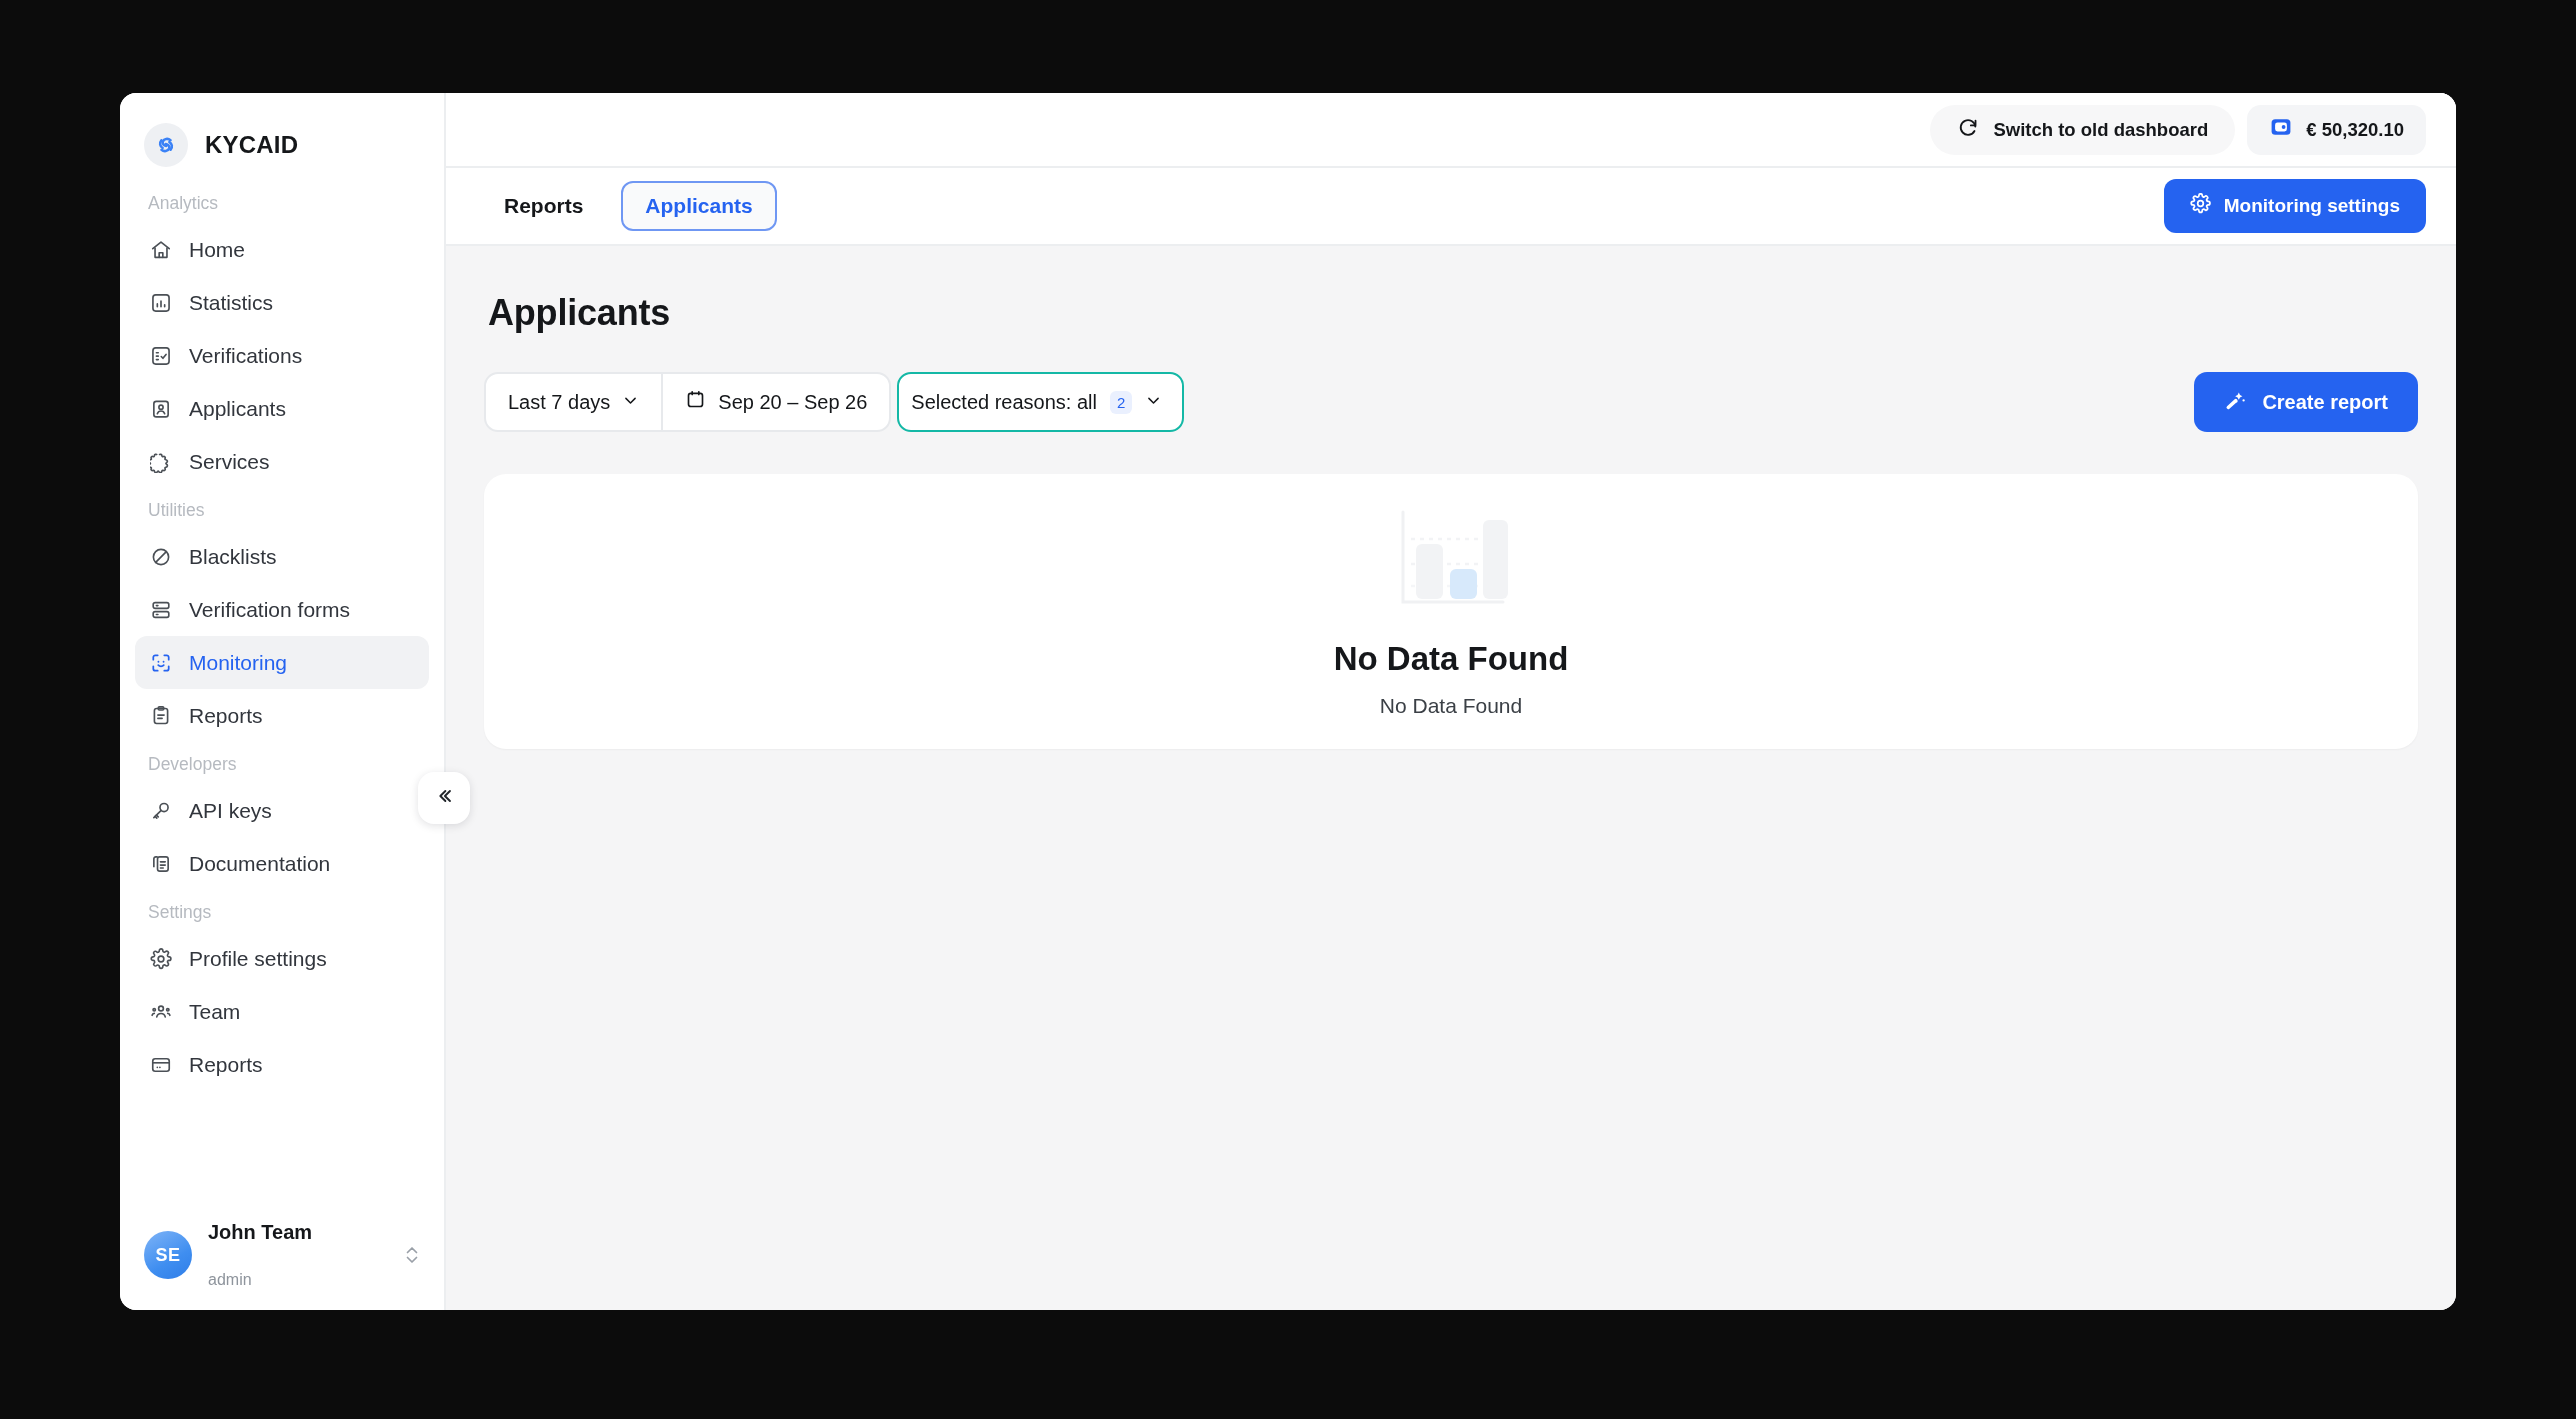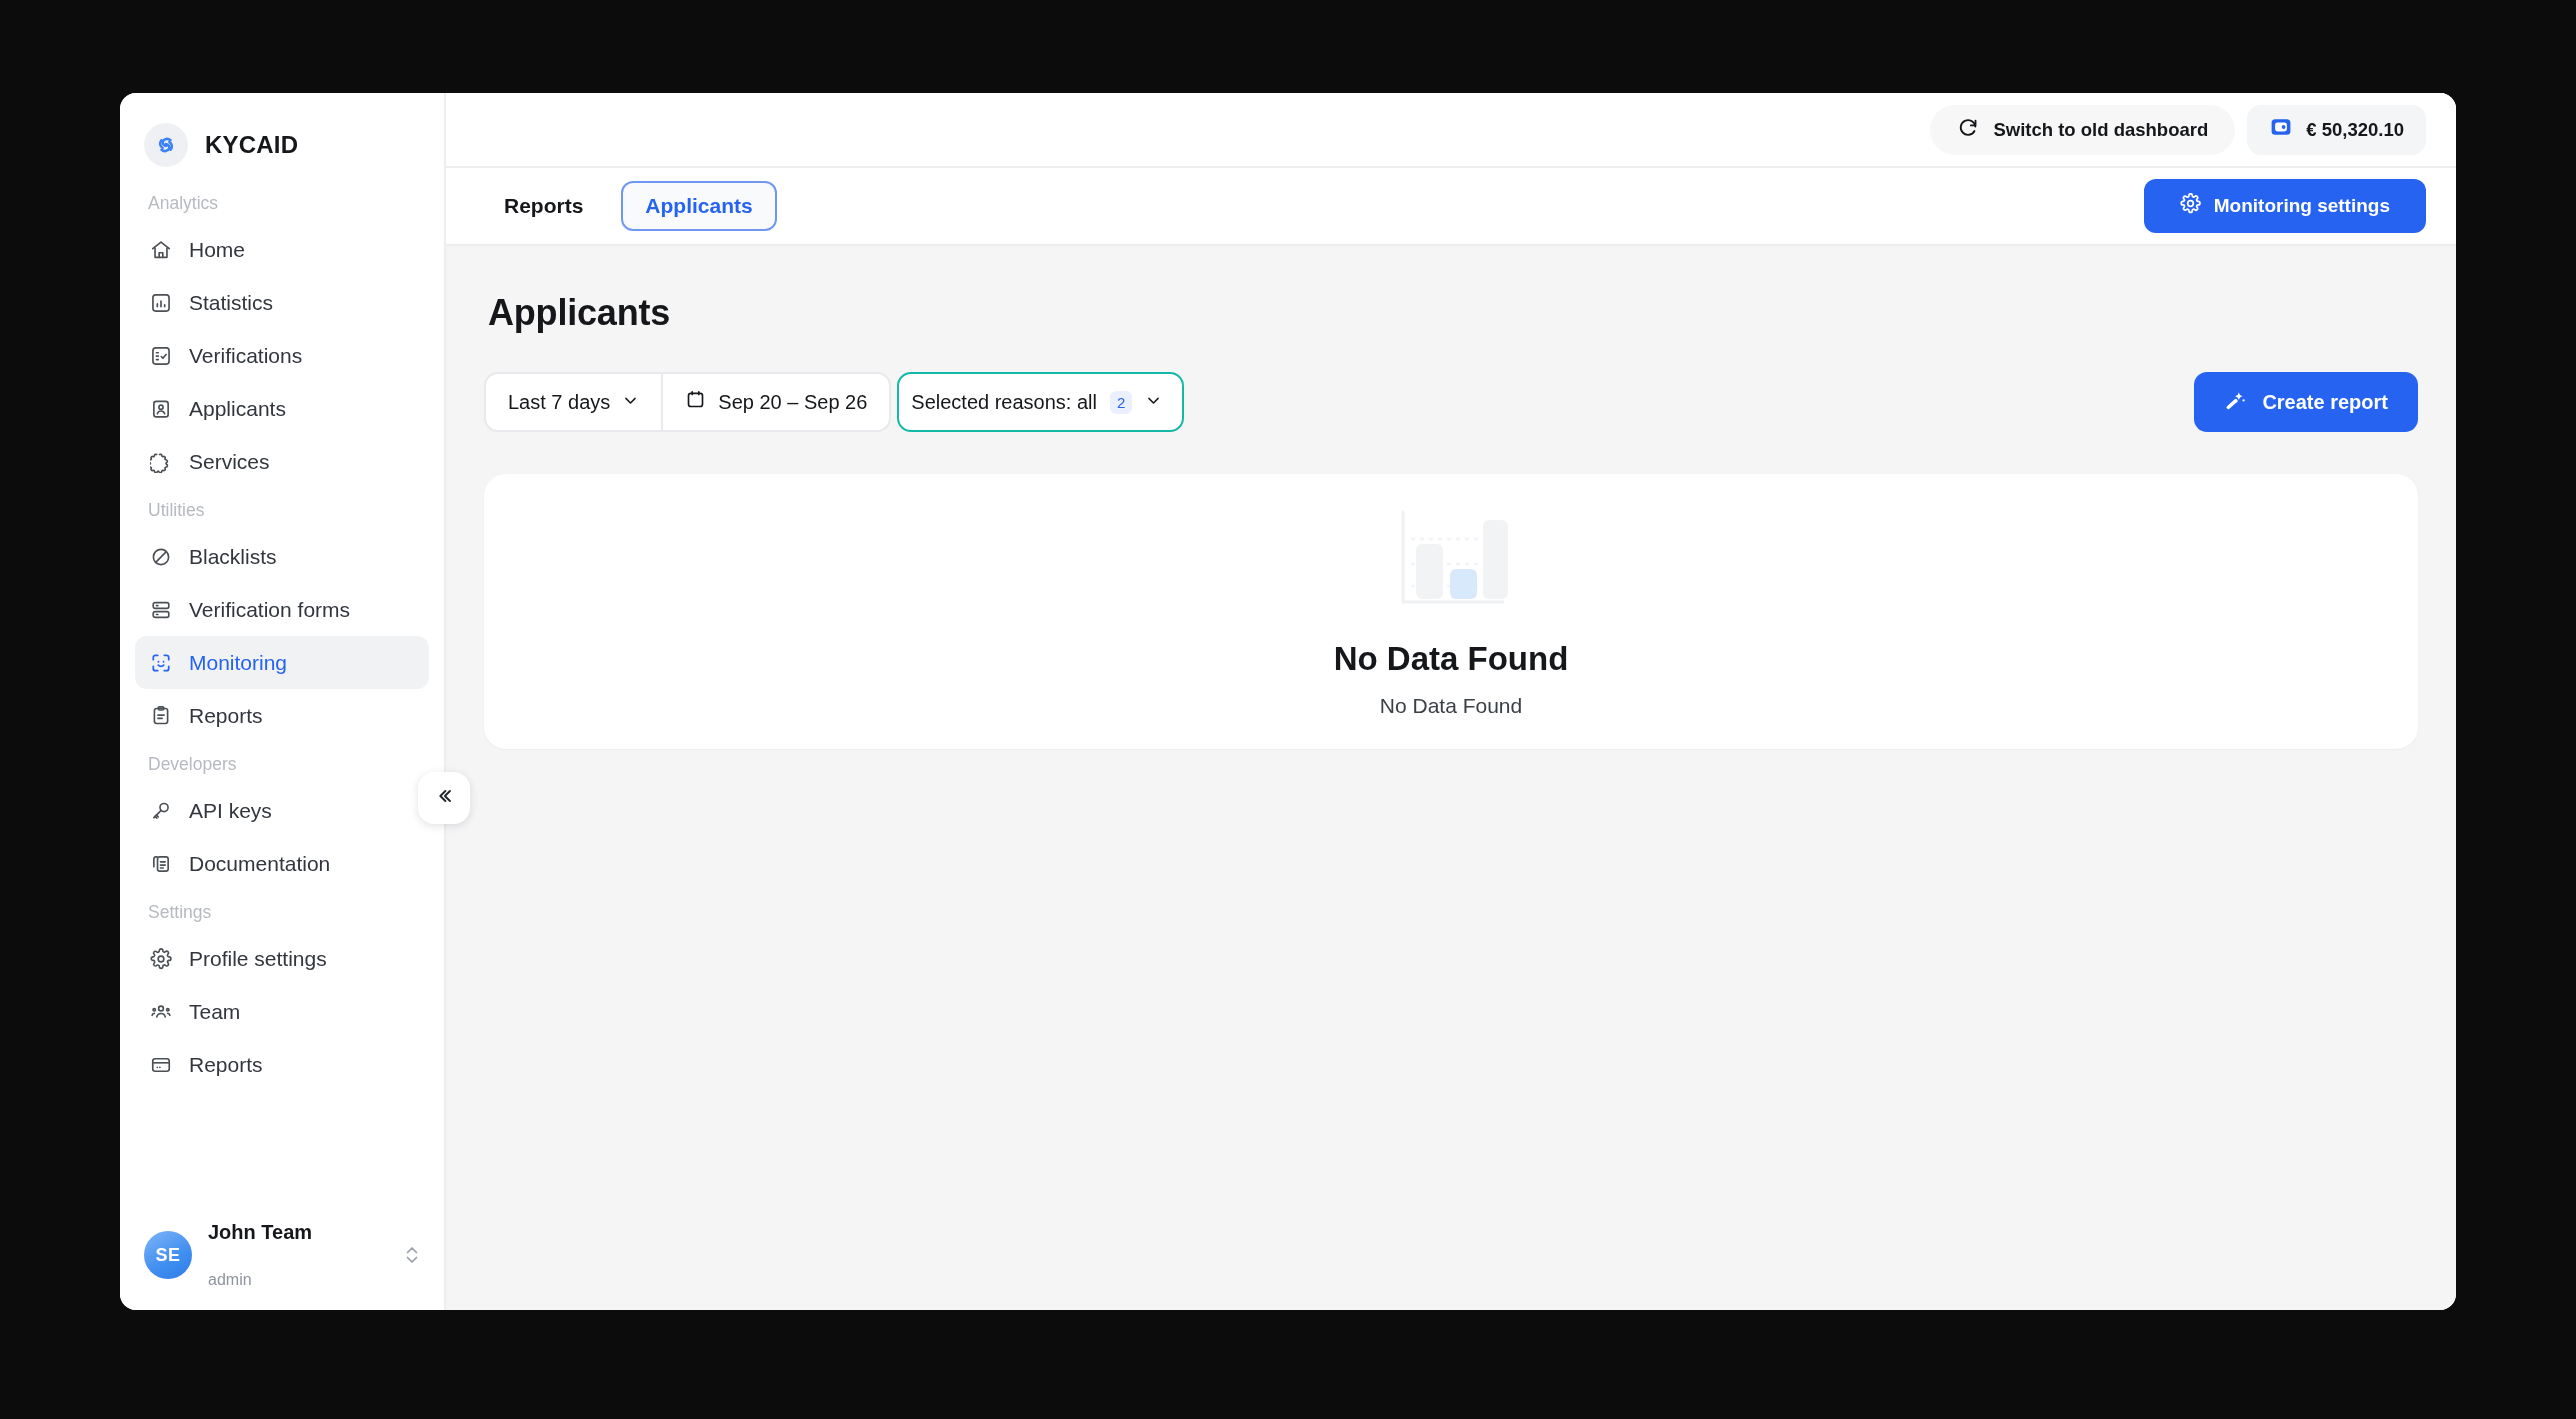--- a/index.html
+++ b/index.html
@@ -186,21 +186,21 @@
   }
   .tab.active {
     color: #2563f0;
     background: #f9fafb;
     border: 2px solid #6f97f3;
   }
   .primary-btn {
     margin-left: auto;
     display: flex; align-items: center; gap: 13px;
     height: 54px;
-    padding: 0 36px;
+    padding: 0 26px;
     border-radius: 12px;
     background: #2563f0;
     color: #fff;
     font-size: 19px;
     font-weight: bold;
   }
 
   .content { flex: 1 1 auto; padding: 36px 38px 0 38px; }
 
   .page-title {

